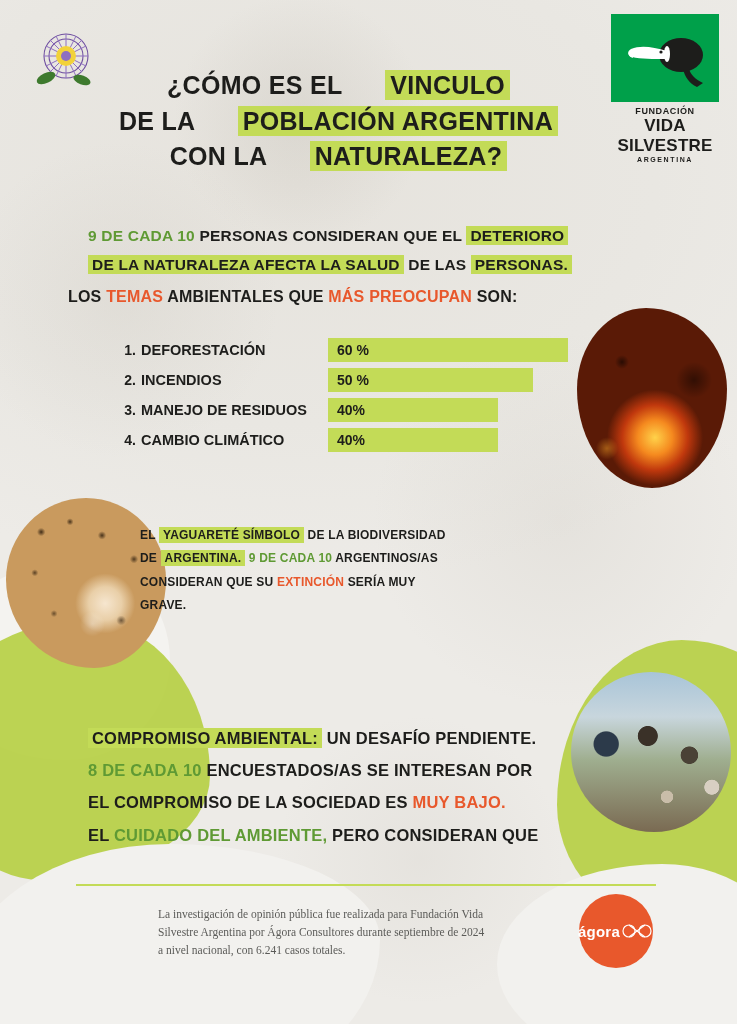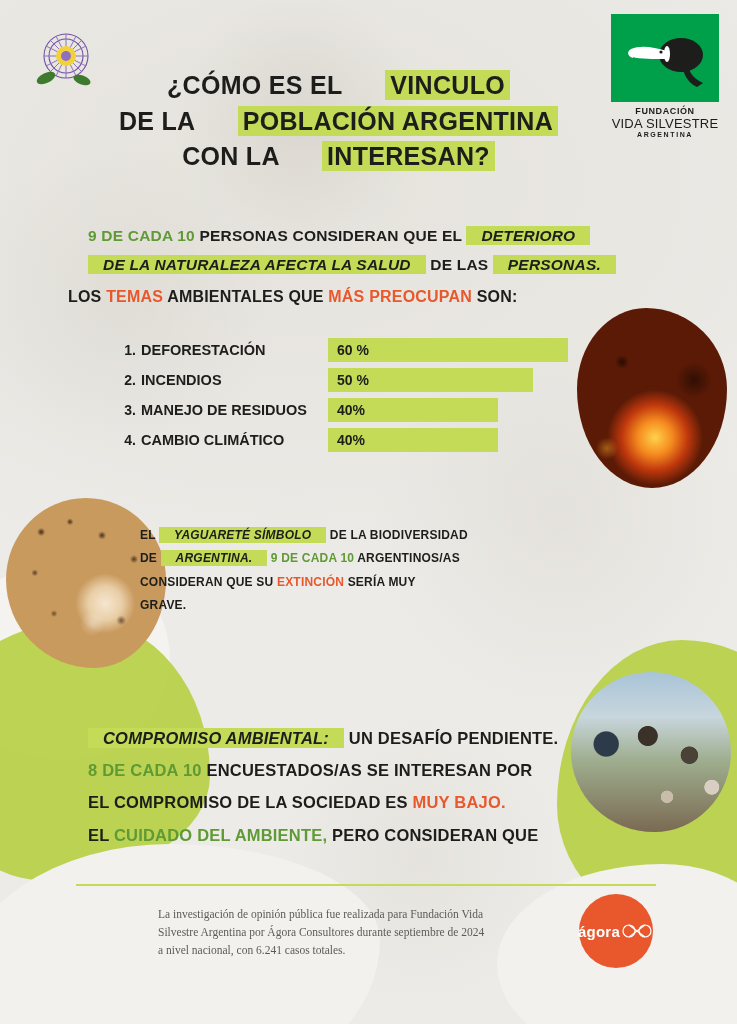--- a/index.html
+++ b/index.html
@@ -66,21 +66,21 @@
     width: 108px; height: 88px;
     background: #00a04a;
     display: flex; align-items: center; justify-content: center;
   }
   .logo-name {
     position: absolute; right: 10px; top: 106px;
     width: 124px; text-align: center;
     color: #1d1d1b;
   }
   .logo-name .l1 { font-size: 9px; letter-spacing: .6px; font-weight: 700; }
-  .logo-name .l2 { font-size: 13px; letter-spacing: .2px; font-weight: 400; }
+  .logo-name .l2 { font-size: 17px; letter-spacing: .2px; font-weight: 700; }
   .logo-name .l3 { font-size: 7px; letter-spacing: 1.6px; font-weight: 700; }
 
   .flower {
     position: absolute; left: 30px; top: 22px;
     width: 72px; height: 72px;
   }
 
   .headline {
     position: absolute; left: 0; right: 0; top: 68px;
     text-align: center;
@@ -95,21 +95,21 @@
   .hl { background: #c3db57; padding: 1px 5px; margin-left: 36px; }
 
   
   .stat1 {
     position: absolute; left: 88px; top: 222px; width: 560px;
     font-weight: 800; font-size: 15.5px; letter-spacing: .2px;
     line-height: 1.85; color: #1d1d1b;
   }
   .stat1 .ln { display: block; }
   .mk-green { color: #5f9a34; }
-  .mk-hl { background: #c3db57; padding: 1px 15px; font-style: italic; }
+  .mk-hl { background: #c3db57; padding: 1px 4px; }
 
   .themes-title {
     position: absolute; left: 68px; top: 288px; width: 560px;
     font-weight: 800; font-size: 16px; color: #1d1d1b; letter-spacing: .2px;
   }
   .mk-red { color: #e8582c; }
 
   .chart { position: absolute; left: 118px; top: 336px; width: 450px; }
   .chart-row { display: flex; align-items: center; height: 27px; margin-bottom: 3px; }
   .rank { width: 18px; font-size: 14px; font-weight: 700; color: #1d1d1b; text-align: right; }
@@ -266,21 +266,21 @@
   </div>
 
   <div class="headline">
     <span class="ln">
       <span>¿CÓMO ES EL </span><span class="hl">VINCULO</span>
     </span>
     <span class="ln">
       <span>DE LA </span><span class="hl">POBLACIÓN ARGENTINA</span>
     </span>
     <span class="ln">
-      <span>CON LA </span><span class="hl">INTERESAN?</span>
+      <span>CON LA </span><span class="hl">NATURALEZA?</span>
     </span>
   </div>
 
   <div class="stat1">
     <span class="ln">
       <span class="mk-green">9 DE CADA 10</span><span> PERSONAS CONSIDERAN QUE EL </span><span class="mk-hl">DETERIORO</span>
     </span>
     <span class="ln">
       <span class="mk-hl">DE LA NATURALEZA AFECTA LA SALUD</span><span> DE LAS </span><span class="mk-hl">PERSONAS.</span>
     </span>

